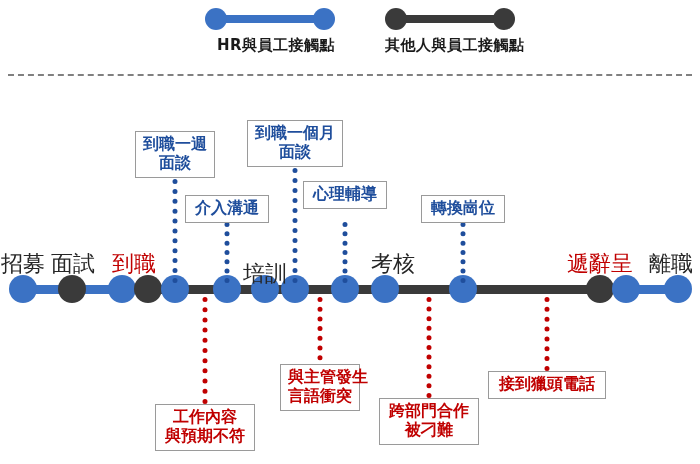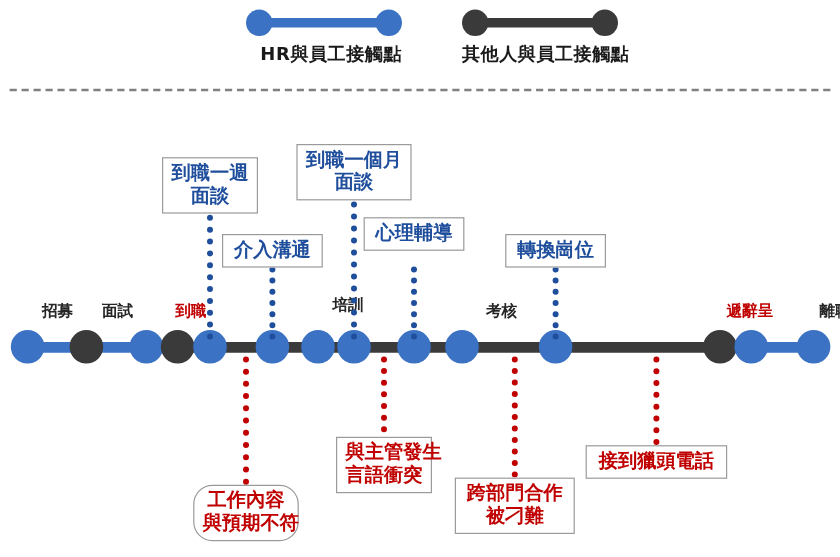--- a/index.html
+++ b/index.html
@@ -74,26 +74,25 @@
     border-radius: 1px;
   }
   .node {
     position: absolute;
     border-radius: 50%;
   }
 
   
   .stage-label {
     position: absolute;
-    font-size: 13px;
-    font-weight: bold;
+    font-size: 22px;
+    font-weight: normal;
     white-space: nowrap;
     transform: translateX(-50%);
     line-height: 1;
-    margin-left: 25px;
   }
   .stage-label.dark { color: #262626; }
   .stage-label.red  { color: #C00000; }
 
   
   .callout {
     position: absolute;
     border: 1px solid #9a9a9a;
     background: #ffffff;
     transform: translateX(-50%);
@@ -164,21 +163,21 @@
       <div class="node" style="left: 371px; top: 275px; width: 28px; height: 28px; background: rgb(59, 114, 196);"></div>
       <div class="node" style="left: 449px; top: 275px; width: 28px; height: 28px; background: rgb(59, 114, 196);"></div>
       <div class="node" style="left: 586px; top: 275px; width: 28px; height: 28px; background: rgb(58, 58, 58);"></div>
       <div class="node" style="left: 612px; top: 275px; width: 28px; height: 28px; background: rgb(59, 114, 196);"></div>
       <div class="node" style="left: 664px; top: 275px; width: 28px; height: 28px; background: rgb(59, 114, 196);"></div>
     </div>
   <div id="stage-labels-root">
       <div class="stage-label dark" style="left: 23px; top: 253px;">招募</div>
       <div class="stage-label dark" style="left: 73px; top: 253px;">面試</div>
       <div class="stage-label red" style="left: 134px; top: 253px;">到職</div>
-      <div class="stage-label dark" style="left: 265px; top: 248px;">培訓</div>
+      <div class="stage-label dark" style="left: 265px; top: 263px;">培訓</div>
       <div class="stage-label dark" style="left: 393px; top: 253px;">考核</div>
       <div class="stage-label red" style="left: 600px; top: 253px;">遞辭呈</div>
       <div class="stage-label dark" style="left: 671px; top: 253px;">離職</div>
     </div>
 
   <div id="connectors-blue-root">
       <div class="connector blue" style="left: 175px; top: 179px; height: 104px;"></div>
       <div class="connector blue" style="left: 227px; top: 222px; height: 61px;"></div>
       <div class="connector blue" style="left: 295px; top: 168px; height: 115px;"></div>
       <div class="connector blue" style="left: 345px; top: 222px; height: 61px;"></div>
@@ -203,21 +202,21 @@
         <span class="ln">轉換崗位</span>
       </div>
     </div>
   <div id="connectors-red-root">
       <div class="connector red" style="left: 205px; top: 297px; height: 107px;"></div>
       <div class="connector red" style="left: 320px; top: 297px; height: 73px;"></div>
       <div class="connector red" style="left: 429px; top: 297px; height: 101px;"></div>
       <div class="connector red" style="left: 547px; top: 297px; height: 74px;"></div>
     </div>
   <div id="callouts-red-root">
-      <div class="callout red" style="left: 205px; top: 404px; width: 88px; border-radius: 16px;">
+      <div class="callout red" style="left: 205px; top: 404px; width: 100px;">
         <span class="ln">工作內容</span>
         <span class="ln">與預期不符</span>
       </div>
       <div class="callout red" style="left: 320px; top: 364px; width: 80px;">
         <span class="ln">與主管發生</span>
         <span class="ln">言語衝突</span>
       </div>
       <div class="callout red" style="left: 429px; top: 398px; width: 100px;">
         <span class="ln">跨部門合作</span>
         <span class="ln">被刁難</span>

